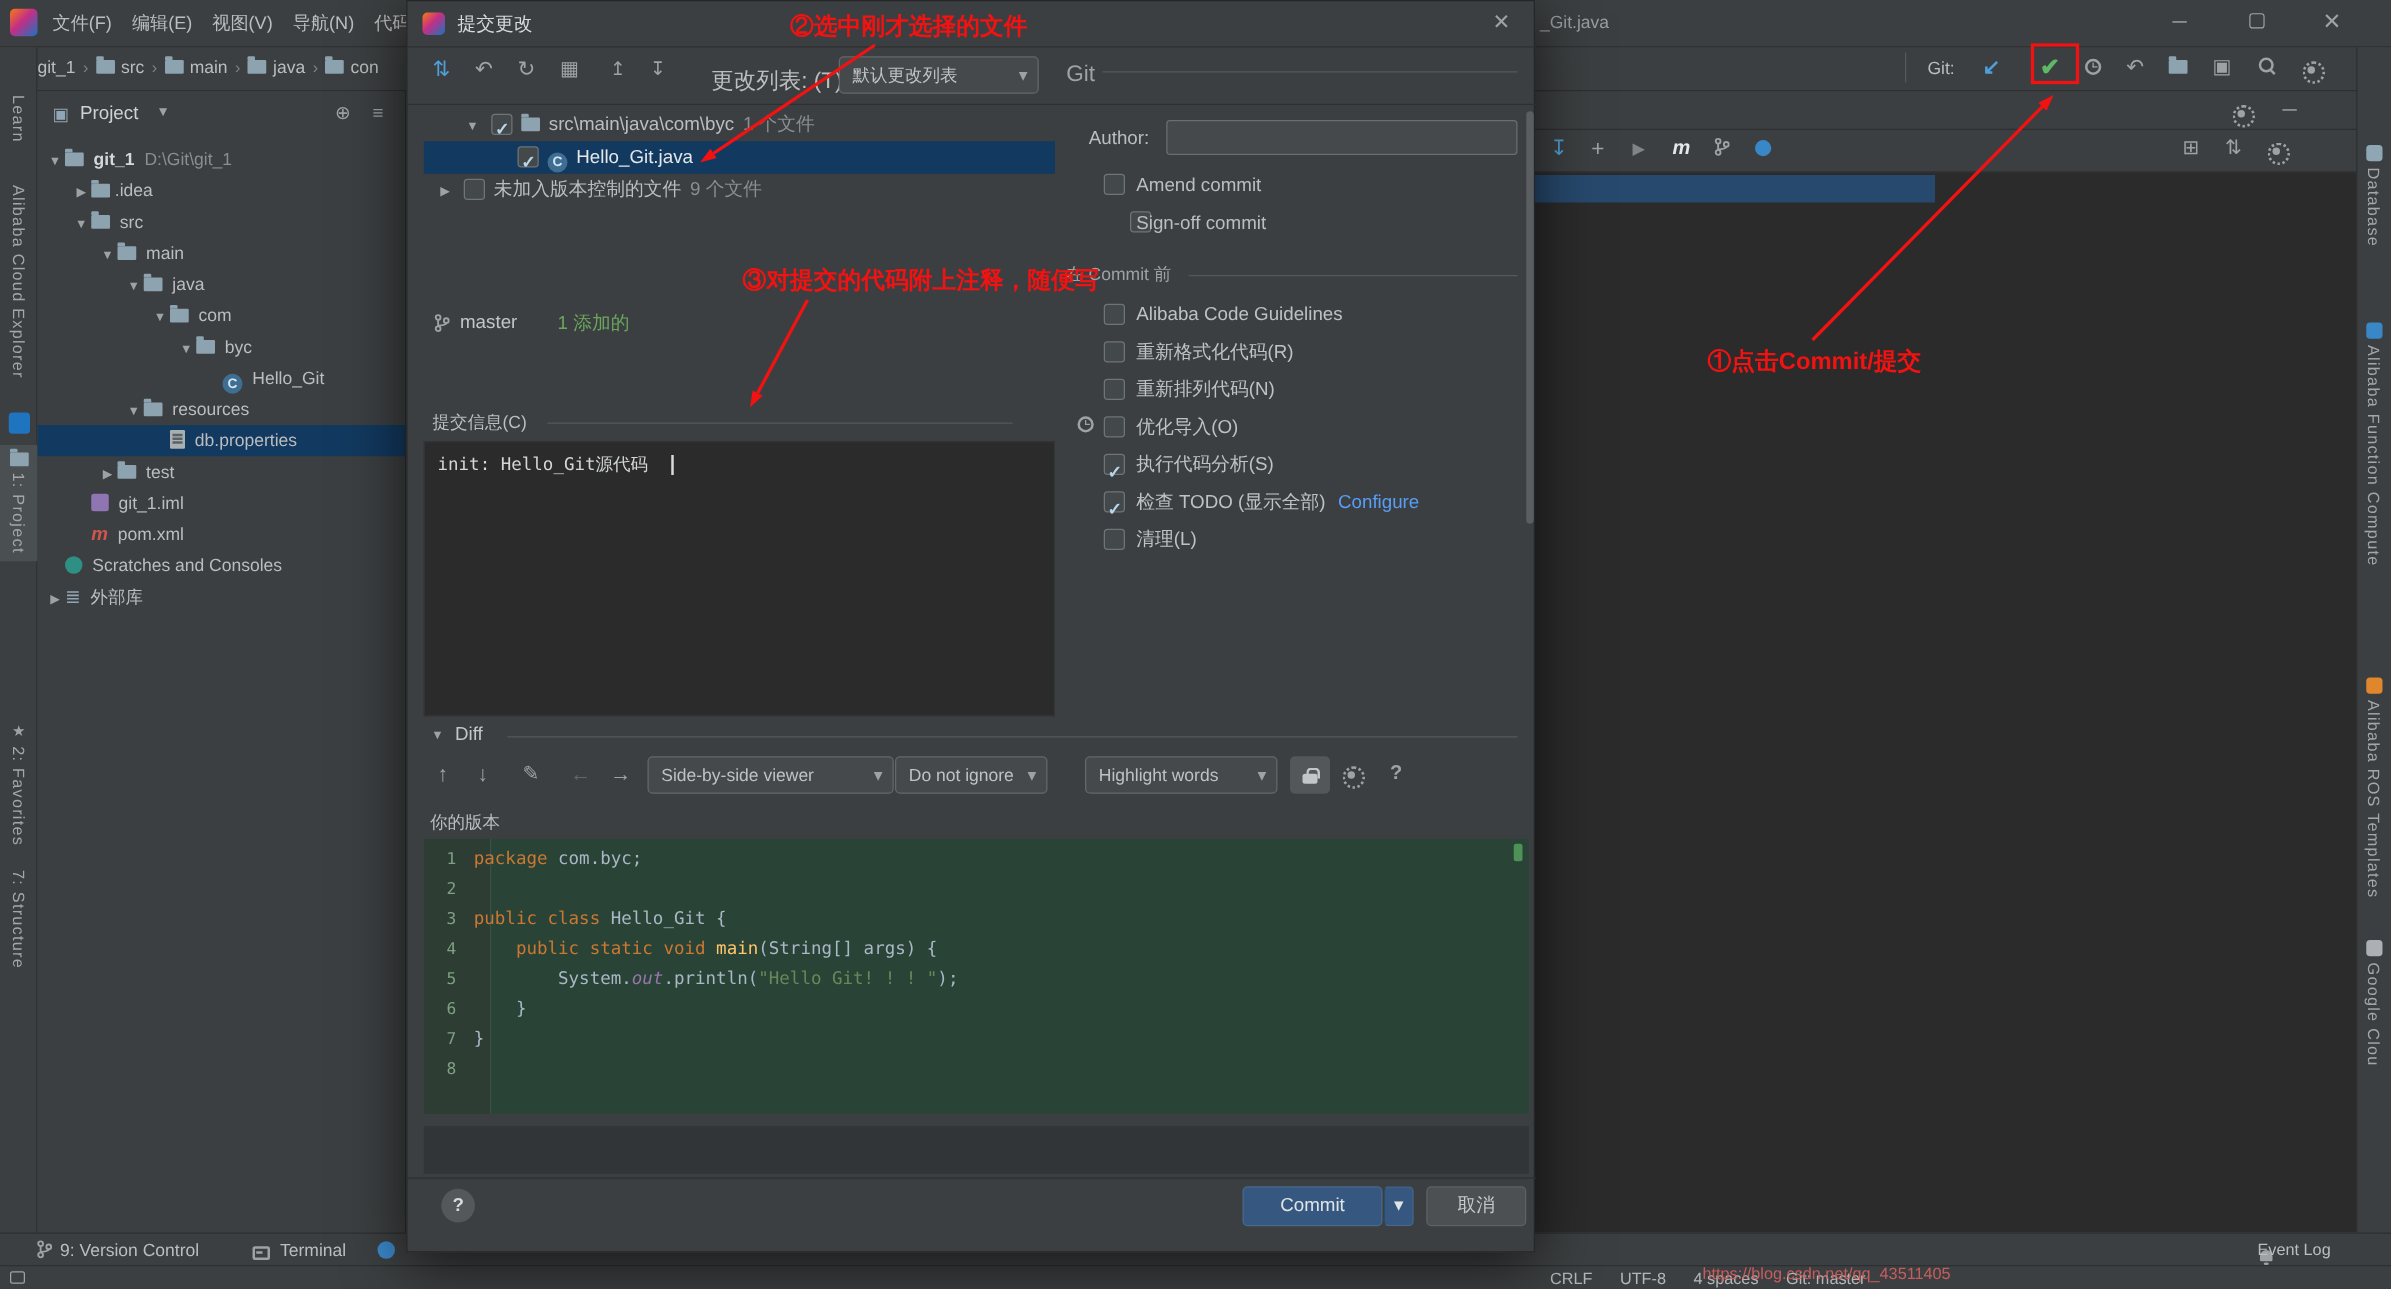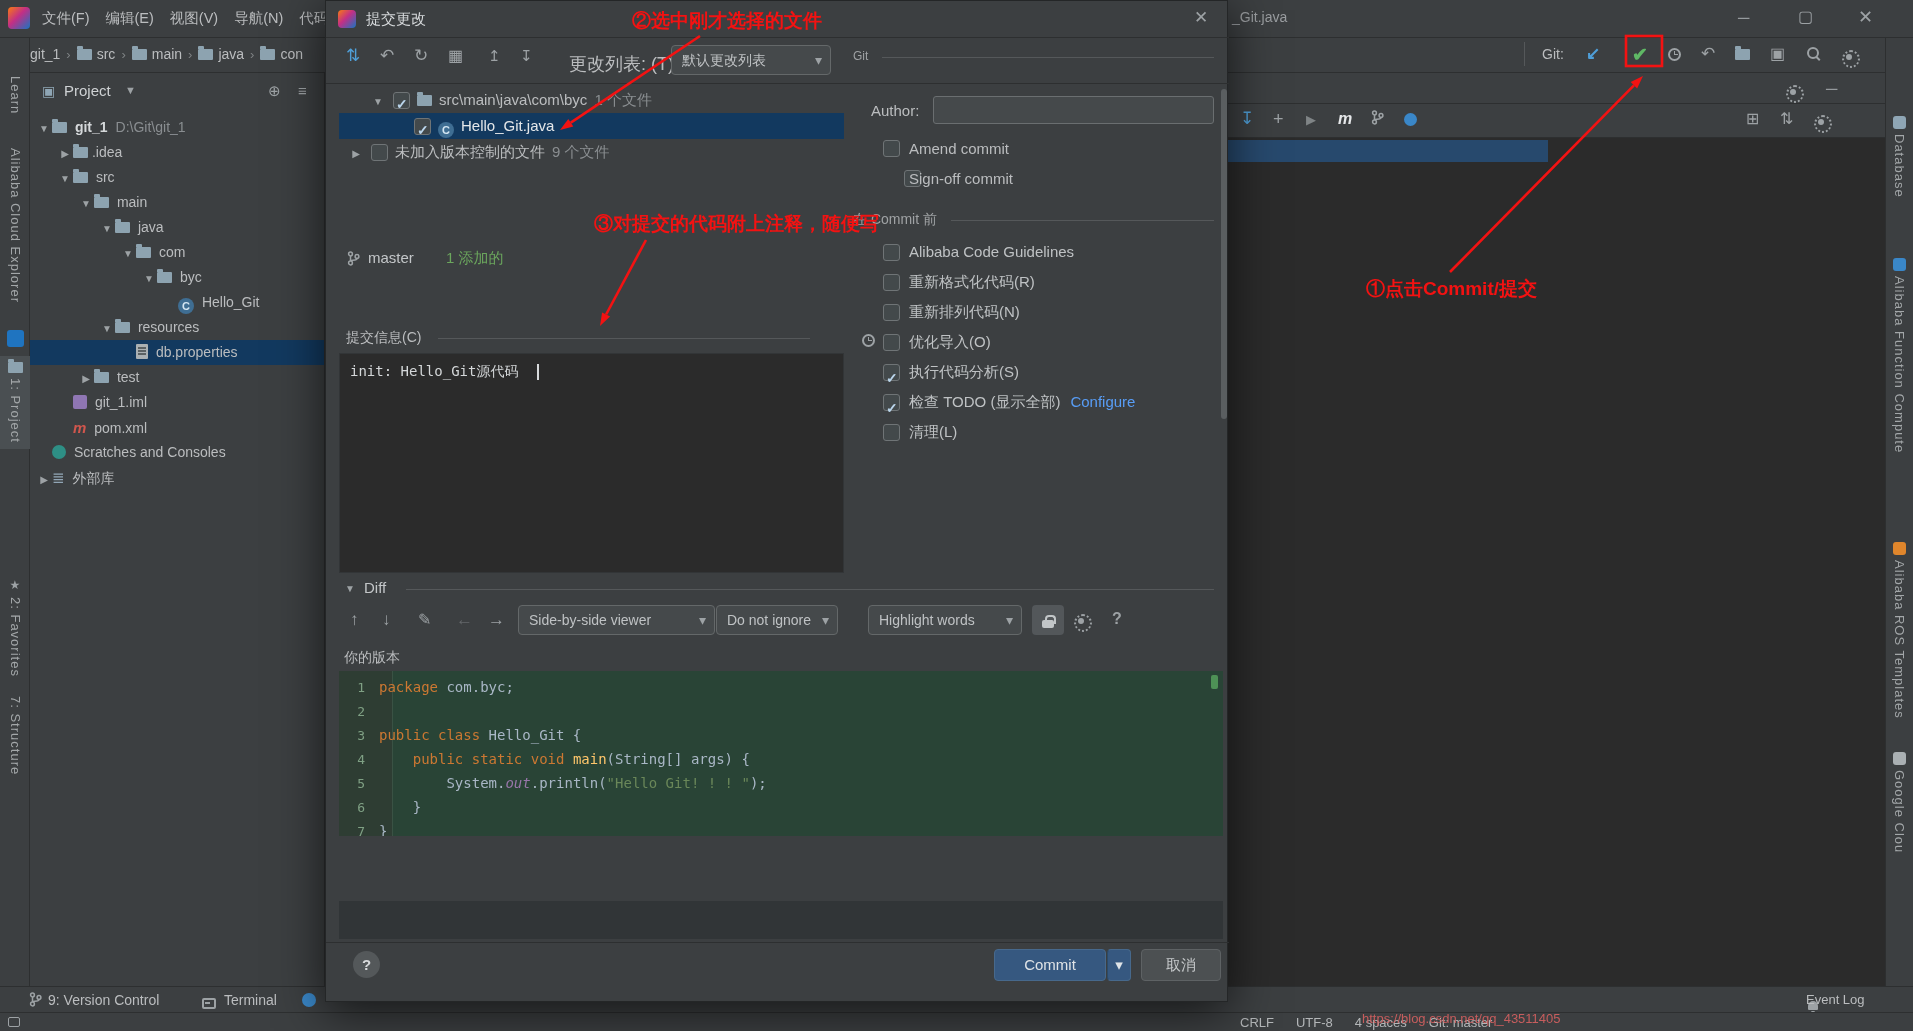--- a/index.html
+++ b/index.html
@@ -219,21 +219,21 @@
       </div>
       <div class="ctree-row sel" style="padding-left:75px">
         <span class="cb on"></span><span class="icon-class">C</span><span style="color:#e4e7e9">Hello_Git.java</span>
       </div>
       <div class="ctree-row" style="padding-left:9px">
         <span class="arr">▶</span><span class="cb"></span><span>未加入版本控制的文件</span><span class="hint">9 个文件</span>
       </div>
     </div>
 
     
-    <span class="abs" style="left:527px;top:48px;color:#9fa2a4;font-size:12px">Git</span>
+    <span class="abs" style="left:527px;top:48px;color:#9fa2a4;font-size:18px">Git</span>
     <div class="hline" style="left:556px;top:56px;width:332px"></div>
     <span class="abs" style="left:545px;top:101px;font-size:15px">Author:</span>
     <input class="abs" style="left: 607px; top: 95px; width: 281px; height: 28px; background: rgb(69, 73, 75); border: 1px solid rgb(106, 110, 112); border-radius: 3px; color: rgb(208, 211, 213); padding: 0px 8px; font-size: 14px;">
     <span class="abs cb" style="left:557px;top:138px"></span>
     <span class="abs" style="left:583px;top:139px">Amend commit</span>
     <span class="abs cb" style="left:557px;top:168px"></span>
     <span class="abs" style="left:583px;top:169px">Sign-off commit</span>
 
     
     <span class="abs" style="left:20px;top:250px" id="dlg-branch-icon"><svg width="15" height="15" viewBox="0 0 15 15">
@@ -276,21 +276,21 @@
     <span id="diff-nav-icons"></span>
     <span class="dd" style="left:192px;top:604px;width:197px">Side-by-side viewer</span>
     <span class="dd" style="left:390px;top:604px;width:122px">Do not ignore</span>
     <span class="dd" style="left:542px;top:604px;width:154px">Highlight words</span>
     <span class="abs" style="left:706px;top:604px;width:32px;height:30px;background:#53575a;border-radius:4px;text-align:center;line-height:32px"><span class="icon-lock"></span></span>
     <span class="abs" style="left:748px;top:608px"><span class="icon-gear"></span></span>
     <span class="abs g" style="left:786px;top:610px;font-weight:bold">?</span>
     <span class="abs" style="left:18px;top:648px;font-size:14px">你的版本</span>
 
     
-    <div class="abs" style="left:13px;top:670px;width:884px;height:165px;background:#294436;overflow:hidden">
+    <div class="abs" style="left:13px;top:670px;width:884px;height:220px;background:#294436;overflow:hidden">
       <div class="abs" style="left:0;top:0;width:54px;height:230px;background:#2e3d33;border-right:1px solid #3a5244"></div>
       <div id="code-lines" class="abs" style="left:0;top:4px;width:870px">
           <div class="cl"><span class="ln">1</span><span class="code"><span class="kw">package </span><span class="pl">com.byc;</span></span></div>
           <div class="cl"><span class="ln">2</span><span class="code"></span></div>
           <div class="cl"><span class="ln">3</span><span class="code"><span class="kw">public class </span><span class="pl">Hello_Git {</span></span></div>
           <div class="cl"><span class="ln">4</span><span class="code"><span class="pl">    </span><span class="kw">public static void </span><span class="fn">main</span><span class="pl">(String[] args) {</span></span></div>
           <div class="cl"><span class="ln">5</span><span class="code"><span class="pl">        System.</span><span class="fld">out</span><span class="pl">.println(</span><span class="str">"Hello Git! ! ! "</span><span class="pl">);</span></span></div>
           <div class="cl"><span class="ln">6</span><span class="code"><span class="pl">    }</span></span></div>
           <div class="cl"><span class="ln">7</span><span class="code"><span class="pl">}</span></span></div>
           <div class="cl"><span class="ln">8</span><span class="code"></span></div>

